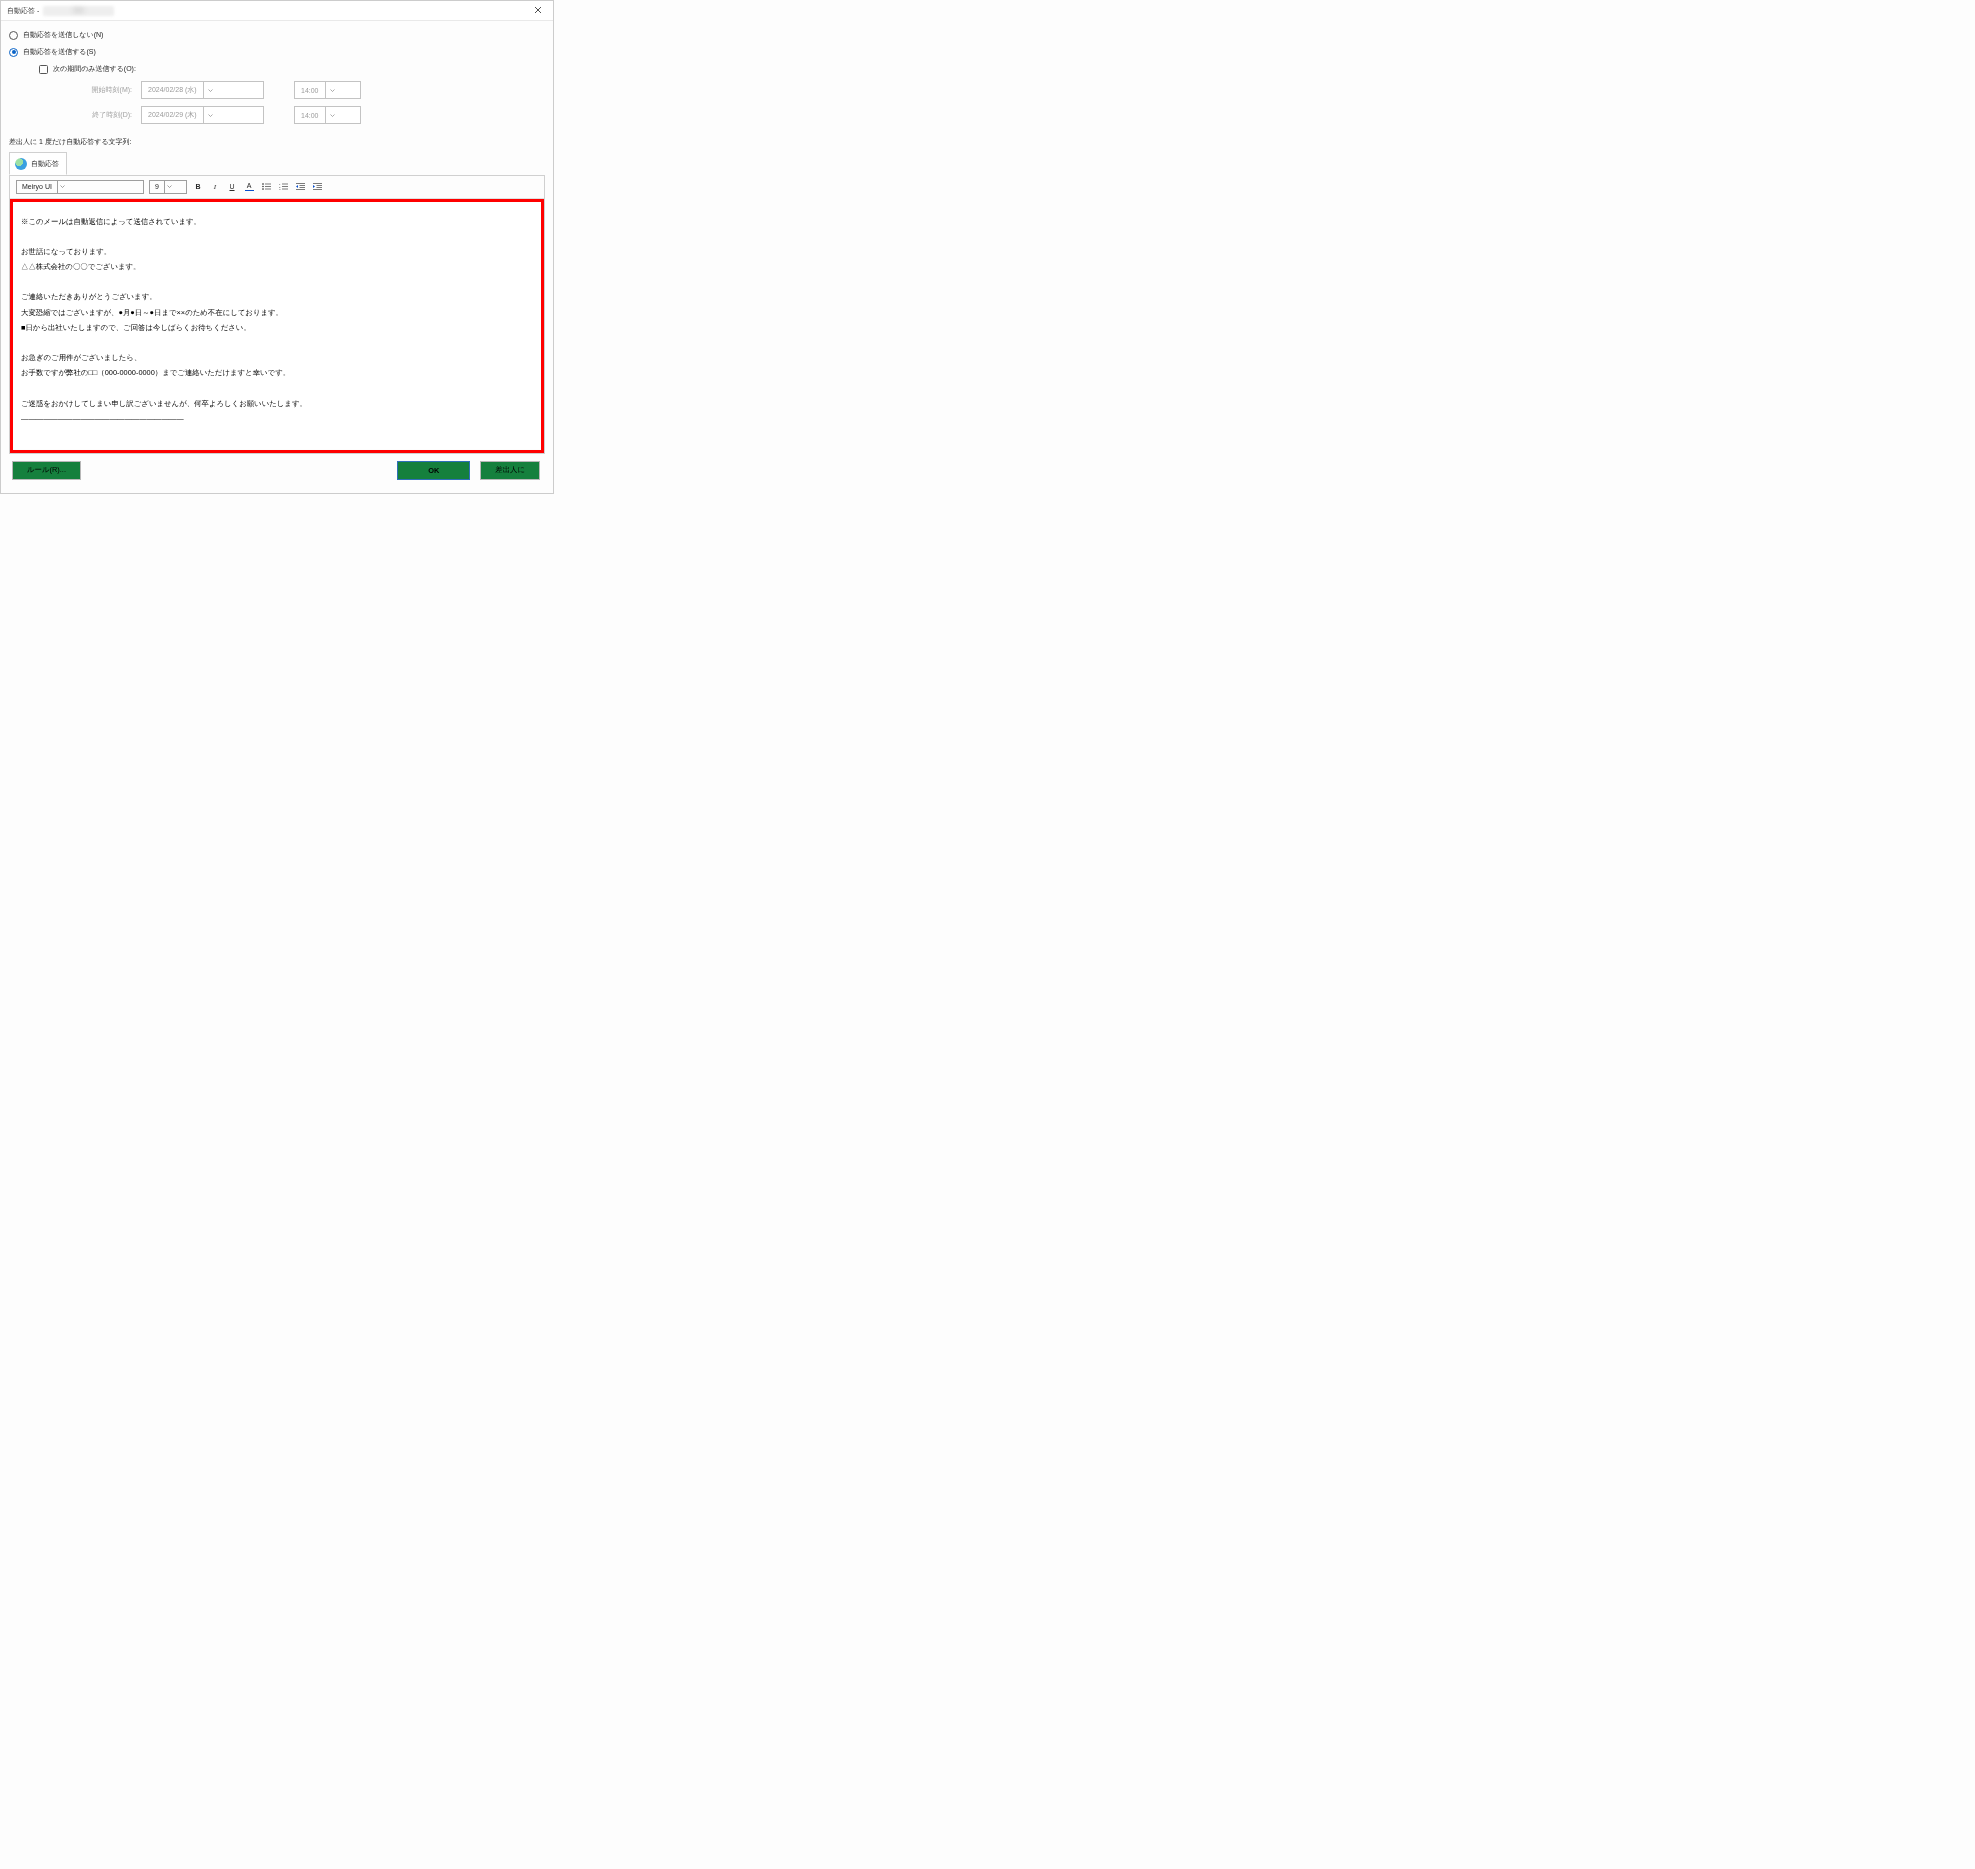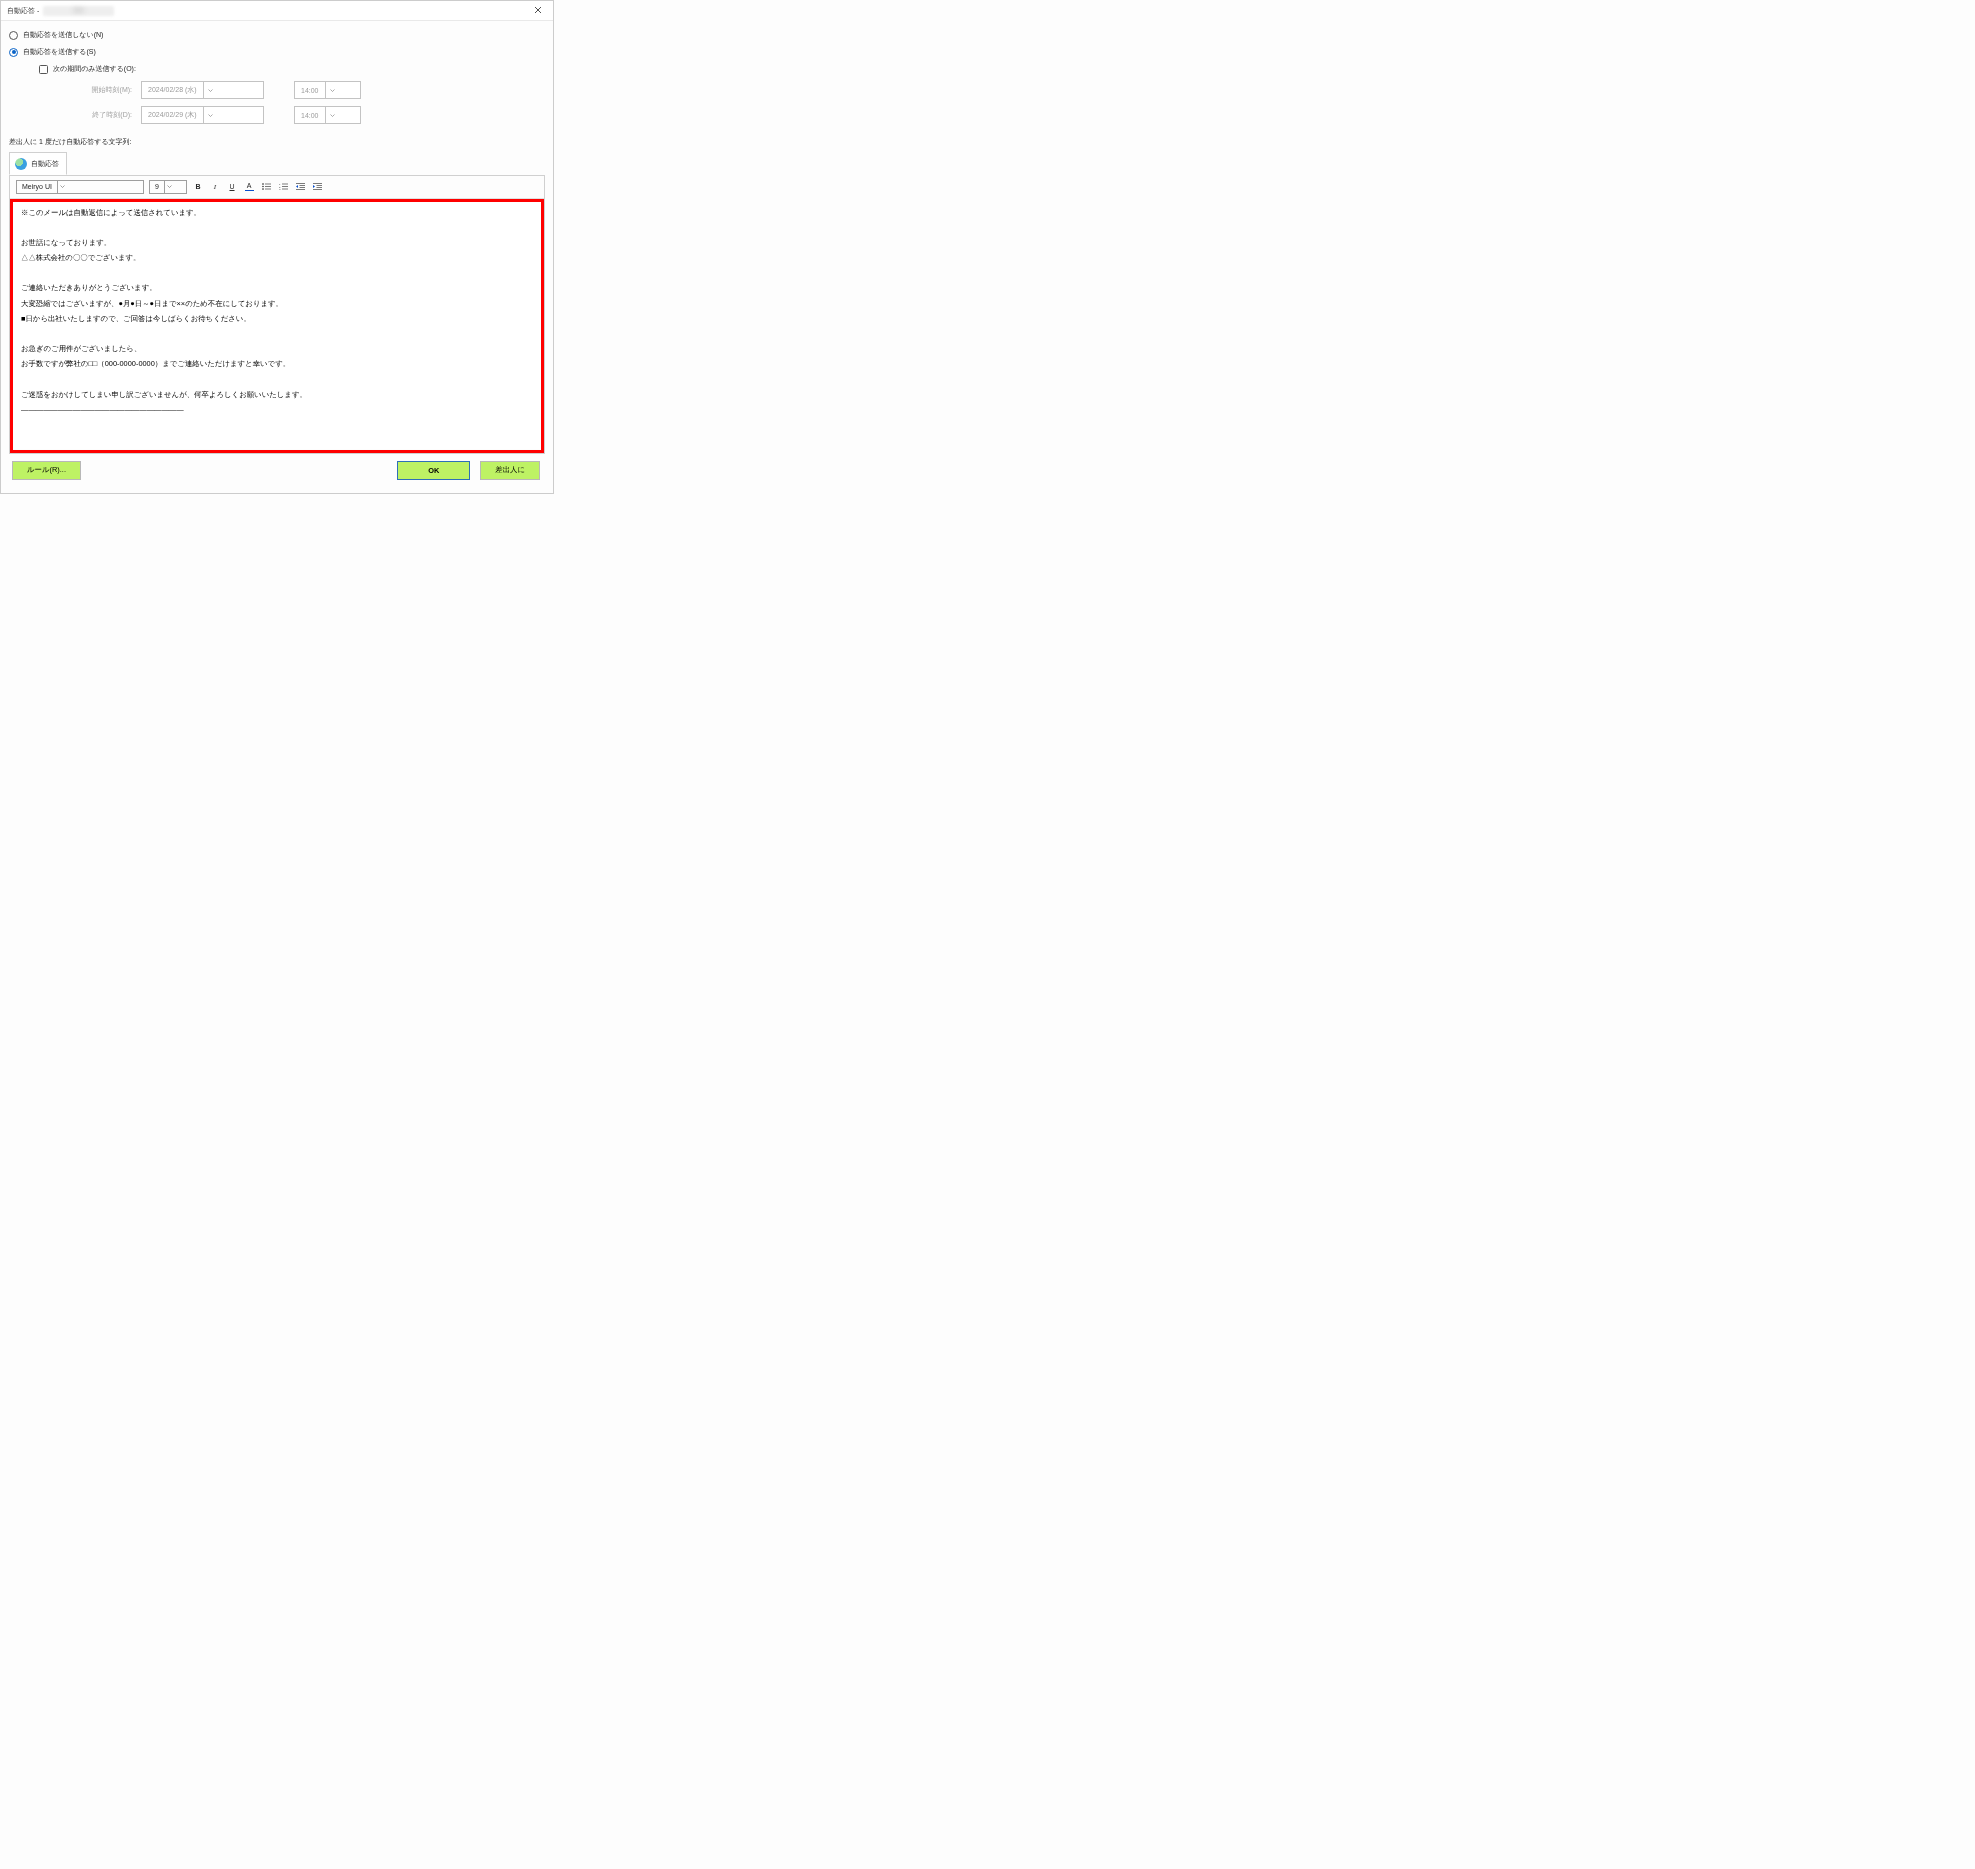--- a/index.html
+++ b/index.html
@@ -90,29 +90,29 @@
     .fmt-btn.u { text-decoration: underline; }
     .fontcolor { position: relative; width: 12px; text-align: center; }
     .fontcolor .bar { display: block; height: 1.5px; background: #0a4fcc; margin: 1px 1.5px 0 1.5px; }
     .list-ico, .indent-ico { width: 12px; height: 9px; display: inline-flex; align-items: center; justify-content: center; }
     .list-ico svg, .indent-ico svg { width: 9px; height: 7px; stroke: #424242; }
 
     .reply-area-wrap {
       border: 3px solid #ff0000; position: relative;
     }
     .reply-area {
-      width: 100%; height: 247px; padding: 3px 8px; border: none; resize: none;
+      width: 100%; height: 247px; padding: 12px 8px; border: none; resize: none;
       font-family: "Meiryo UI", "Yu Gothic UI", sans-serif; font-size: 7.4px; line-height: 2.05;
       outline: none; overflow-y: scroll;
     }
     .reply-area::after { content: ""; display: block; height: 0.5px; }
 
     .footer { display: flex; align-items: center; justify-content: space-between; padding: 7px 5px 8px 3px; }
     .btn {
-      border: 0.5px solid #b8b8b8; background: #bef264; height: 19px; padding: 0 14px;
+      border: 0.5px solid #b8b8b8; background: #15803d; height: 19px; padding: 0 14px;
       cursor: pointer; font-family: inherit; font-size: 7.4px;
     }
     .btn.ok { font-weight: 700; padding: 0 30px; border-color: #2f6fb8; }
     .footer-right { display: flex; gap: 10px; }
   </style>
 </head>
 <body>
 
 <div class="window">
   <div class="titlebar">

